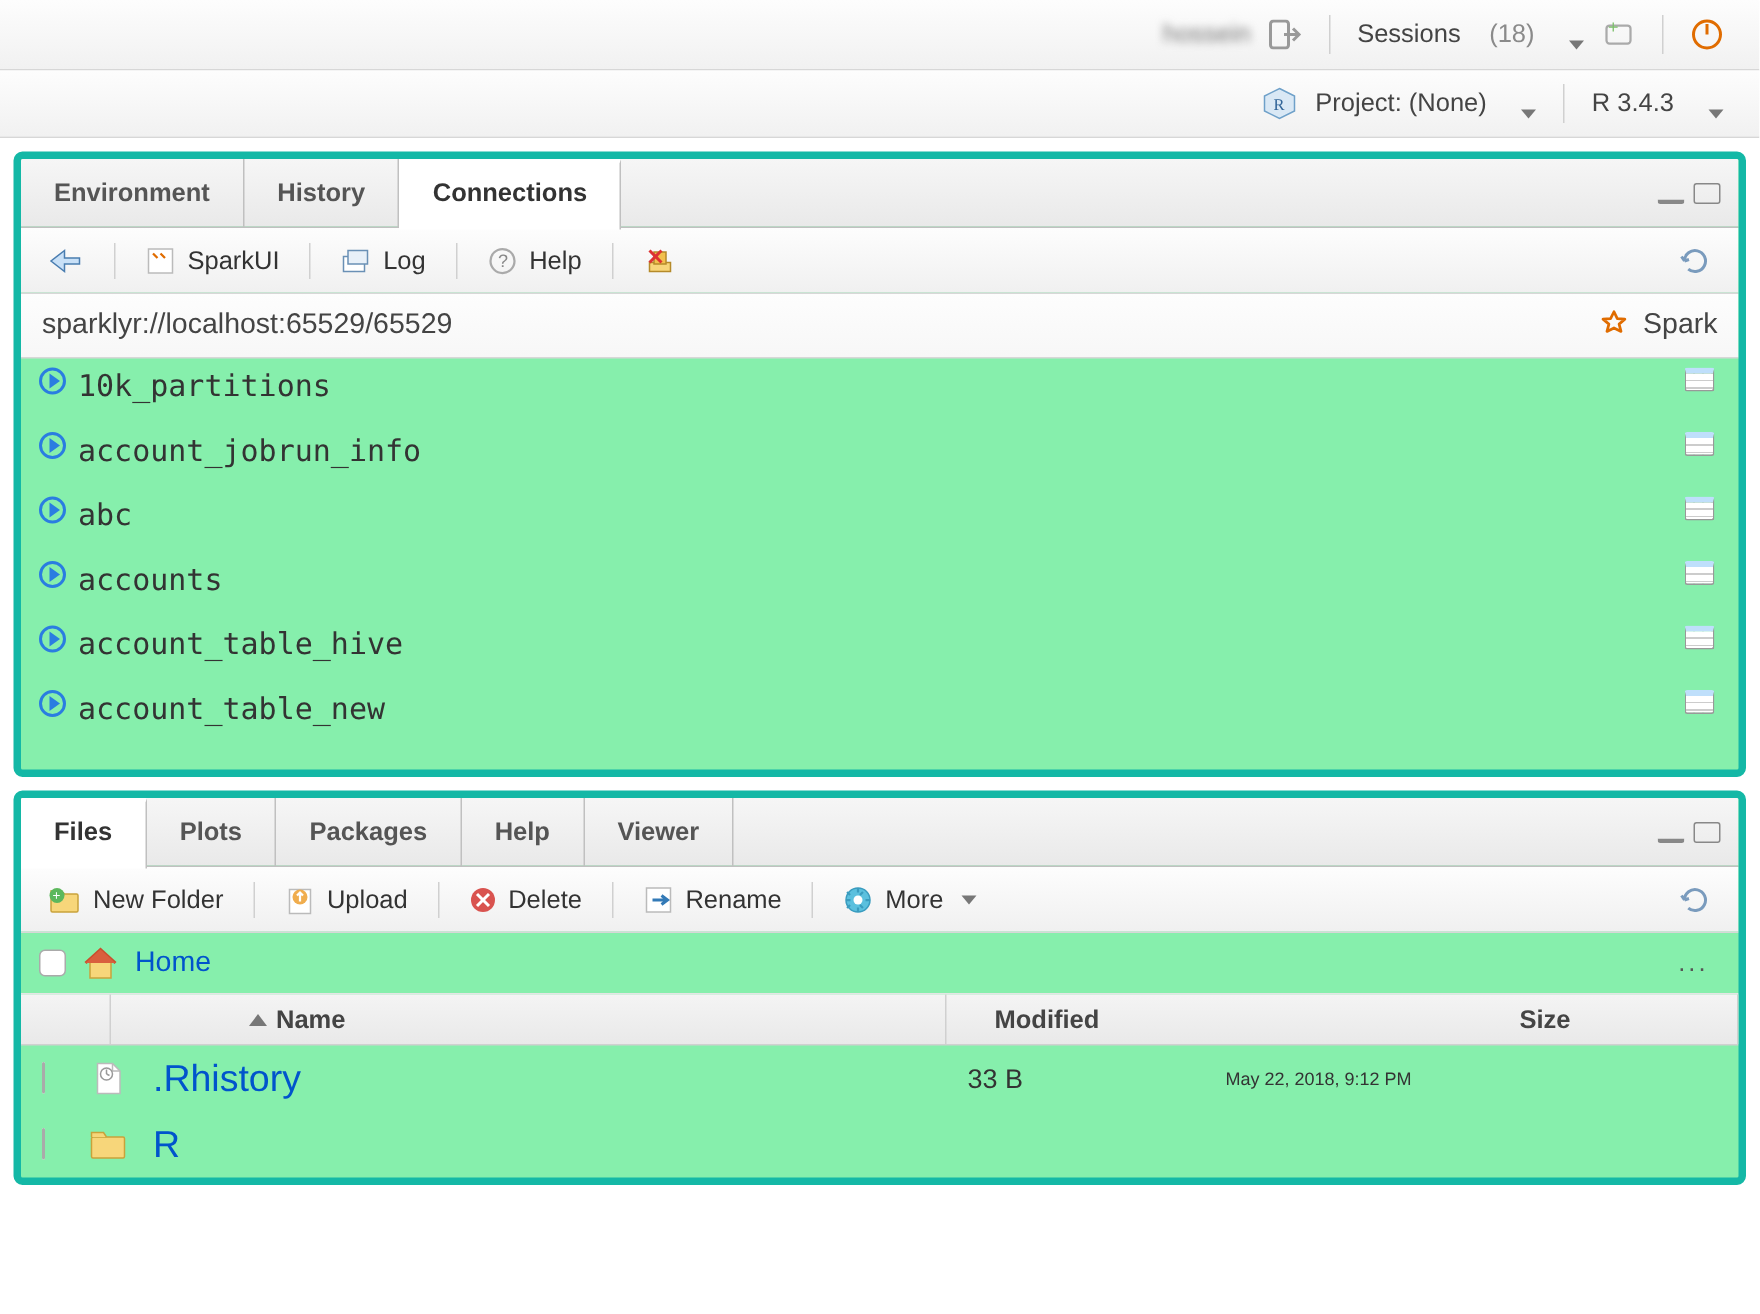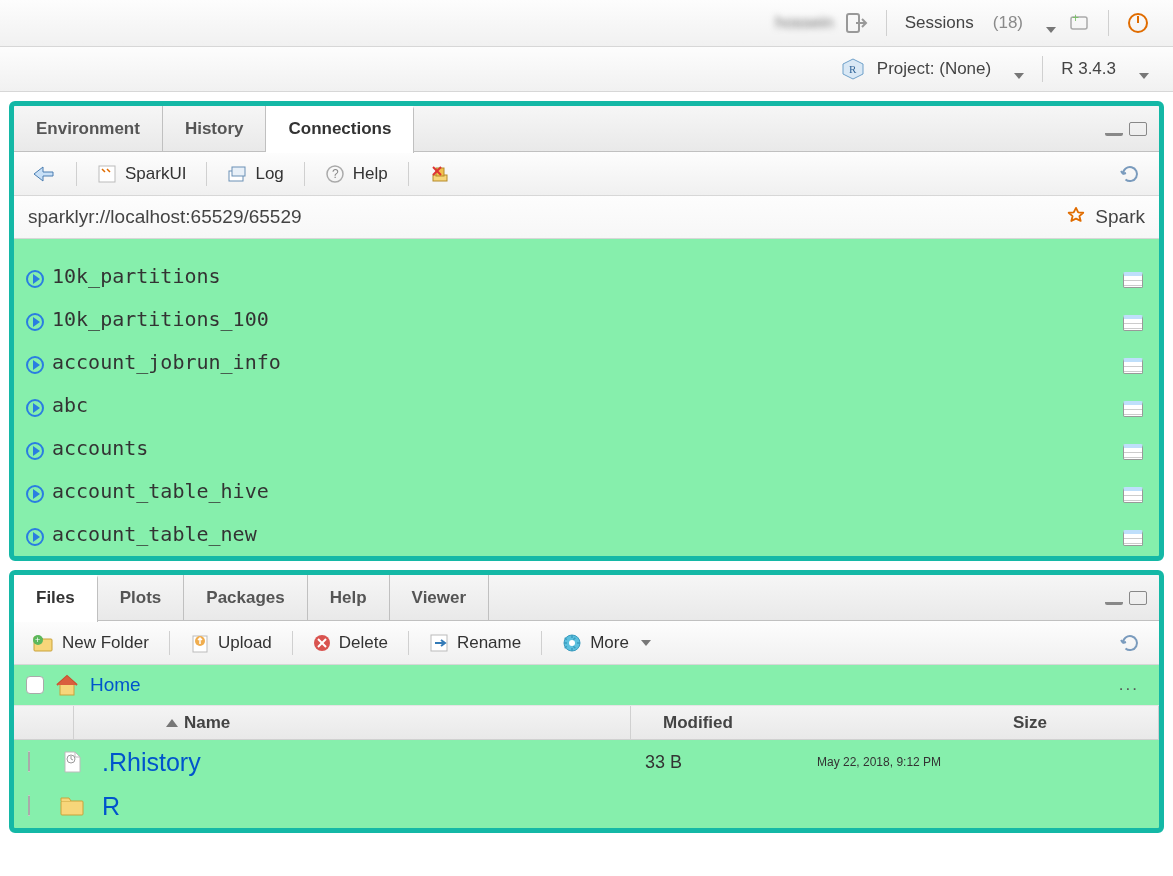--- a/index.html
+++ b/index.html
@@ -79,21 +79,21 @@
     display:flex; align-items:center; justify-content:space-between;
     padding: 10px 14px;
     background: linear-gradient(#fdfdfd, #f7f7f7);
     border-bottom:1px solid #d7d7d7;
     font-size: 19px;
     color:#444;
   }
   .spark-badge { display:flex; align-items:center; gap:8px; color:#444; font-size:19px;}
   
   .table-list { padding: 6px 0 10px; }
-  .trow { display:flex; align-items:flex-end; height:43px; padding:0 16px 0 12px; font-size:20px; font-family: "Lucida Console", Monaco, monospace; color:#333;}
+  .trow { display:flex; align-items:flex-start; height:43px; padding:0 16px 0 12px; font-size:20px; font-family: "Lucida Console", Monaco, monospace; color:#333;}
   .trow .name { flex:1; margin-left:8px;}
   .play-icon { width:18px; height:18px; border-radius:50%; border:2px solid #2a7de1; display:flex; align-items:center; justify-content:center;}
   .play-icon::after{content:""; width:0;height:0; border-top:5px solid transparent; border-bottom:5px solid transparent; border-left:7px solid #2a7de1; margin-left:2px;}
   .grid-icon { width:20px; height:16px; border:1px solid #999; border-radius:2px; background: repeating-linear-gradient(#fff,#fff 4px,#ccc 4px,#ccc 5px), repeating-linear-gradient(90deg,#fff,#fff 5px,#ccc 5px,#ccc 6px); border-top:4px solid #bfdffb;}
   
   .breadcrumb-row { display:flex; align-items:center; padding:8px 12px; border-bottom:1px solid #e5e5e5; gap:10px;}
   .checkbox { width:18px; height:18px; border:1.5px solid #aaa; border-radius:4px; background:#fff; }
   .bc-link{ color:#0054cc; font-size:19px;}
   .bc-ell{ margin-left:auto; color:#555; padding-right:8px; letter-spacing:2px;}
   
@@ -228,25 +228,20 @@
           <path d="M12 2l2.4 5 5.5.4-4.2 3.6 1.4 5.3L12 13.8 6.9 16.3l1.4-5.3L4 7.4l5.5-.4z" fill="none" stroke="#e06c00" stroke-width="2" stroke-linejoin="round"></path>
         </svg>
       <span>Spark</span>
     </span>
   </div>
 
   <div class="table-list">
     <div class="trow">
         <span class="play-icon"></span>
         <span class="name">10k_partitions</span>
-        <span class="grid-icon"></span>
-      </div>
-    <div class="trow">
-        <span class="play-icon"></span>
-        <span class="name">10k_partitions_100</span>
         <span class="grid-icon"></span>
       </div>
     <div class="trow">
         <span class="play-icon"></span>
         <span class="name">account_jobrun_info</span>
         <span class="grid-icon"></span>
       </div>
     <div class="trow">
         <span class="play-icon"></span>
         <span class="name">abc</span>

